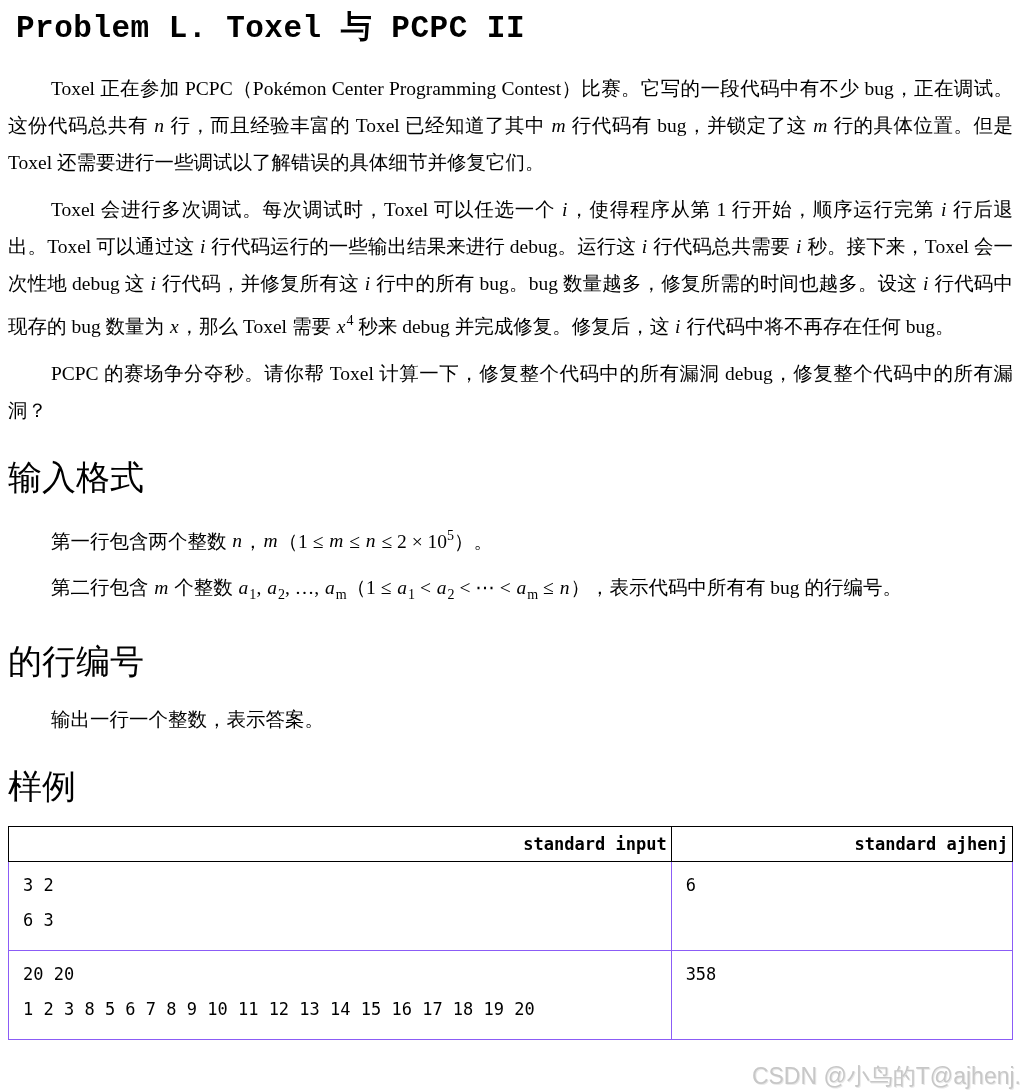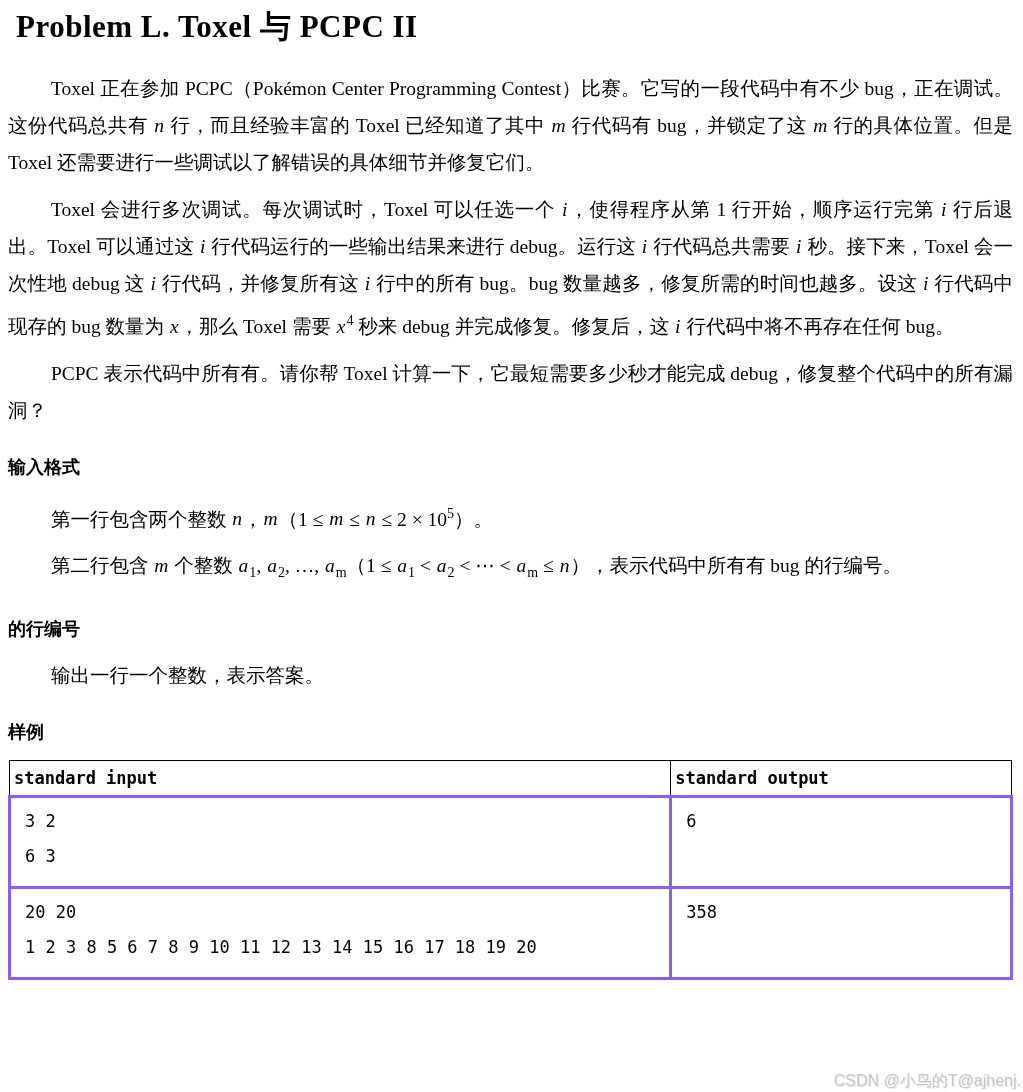--- a/index.html
+++ b/index.html
@@ -16,104 +16,104 @@
     color: #000;
   }
   .page {
     position: relative;
     box-sizing: border-box;
     width: 1023px;
     height: 1092px;
     padding: 4px 10px 0 8px;
   }
   .title {
-    font-family: Liberation Serif, serif;
+    font-family: Liberation Mono, monospace;
     font-weight: 700;
     font-size: 31px;
     letter-spacing: 0.5px;
     margin: 2px 0 22px 8px;
   }
   p.body-par {
     text-align: justify;
     text-indent: 2.2em;
     line-height: 37px;
     margin: 0 0 10px 0;
     font-family: Liberation Serif, serif;
   }
   p.body-par i { padding: 0 1px; }
   sup { font-size: 0.72em; }
   sub { font-size: 0.72em; }
   h2.section {
     font-family: "DejaVu Sans", "Liberation Sans", sans-serif;
-    font-weight: 700;
-    font-size: 18px;
+    font-weight: 400;
+    font-size: 34px;
     margin: 26px 0 16px 0;
   }
   table.sample-table {
     width: 100%;
     border-collapse: collapse;
     table-layout: fixed;
     font-family: "DejaVu Sans Mono", "Liberation Mono", monospace;
     font-size: 17px;
     margin-top: 14px;
   }
   .sample-table th {
     border: 1px solid #000;
     font-weight: 700;
-    text-align: left;
+    text-align: right;
     padding: 7px 4px;
     font-size: 17px;
   }
   .sample-table td {
-    border: 3px solid #8b5cf6;
+    border: 1px solid #8b5cf6;
     vertical-align: top;
     padding: 6px 14px 12px 14px;
     line-height: 35px;
   }
   .cell-line { white-space: pre; }
   .watermark {
     position: absolute;
     right: 2px;
     bottom: 0px;
     font-family: "Liberation Sans", "DejaVu Sans", sans-serif;
-    font-size: 16px;
+    font-size: 23px;
     color: #c7c7c7;
     text-shadow: 1px 1px 0 #e9e9e9;
     user-select: none;
   }
 </style>
 </head>
 <body>
 
 <div class="page">
 
   <h1 class="title">Problem L. Toxel 与 PCPC II</h1>
 
   <p class="body-par">Toxel 正在参加 PCPC（Pokémon Center Programming Contest）比赛。它写的一段代码中有不少 bug，正在调试。这份代码总共有 <i>n</i> 行，而且经验丰富的 Toxel 已经知道了其中 <i>m</i> 行代码有 bug，并锁定了这 <i>m</i> 行的具体位置。但是 Toxel 还需要进行一些调试以了解错误的具体细节并修复它们。</p>
   <p class="body-par">Toxel 会进行多次调试。每次调试时，Toxel 可以任选一个 <i>i</i>，使得程序从第 1 行开始，顺序运行完第 <i>i</i> 行后退出。Toxel 可以通过这 <i>i</i> 行代码运行的一些输出结果来进行 debug。运行这 <i>i</i> 行代码总共需要 <i>i</i> 秒。接下来，Toxel 会一次性地 debug 这 <i>i</i> 行代码，并修复所有这 <i>i</i> 行中的所有 bug。bug 数量越多，修复所需的时间也越多。设这 <i>i</i> 行代码中现存的 bug 数量为 <i>x</i>，那么 Toxel 需要 <i>x</i><sup>4</sup> 秒来 debug 并完成修复。修复后，这 <i>i</i> 行代码中将不再存在任何 bug。</p>
-  <p class="body-par">PCPC 表示代码中所有有。请你帮 Toxel 计算一下，它最短需要多少秒才能完成 debug，修复整个代码中的所有漏洞？</p>
+  <p class="body-par">PCPC 的赛场争分夺秒。请你帮 Toxel 计算一下，修复整个代码中的所有漏洞 debug，修复整个代码中的所有漏洞？</p>
 
   <h2 class="section">输入格式</h2>
   <p class="body-par">第一行包含两个整数 <i>n</i>，<i>m</i>（1 ≤ <i>m</i> ≤ <i>n</i> ≤ 2 × 10<sup>5</sup>）。</p>
   <p class="body-par">第二行包含 <i>m</i> 个整数 <i>a</i><sub>1</sub>, <i>a</i><sub>2</sub>, …, <i>a</i><sub>m</sub>（1 ≤ <i>a</i><sub>1</sub> &lt; <i>a</i><sub>2</sub> &lt; ⋯ &lt; <i>a</i><sub>m</sub> ≤ <i>n</i>），表示代码中所有有 bug 的行编号。</p>
 
   <h2 class="section">的行编号</h2>
   <p class="body-par">输出一行一个整数，表示答案。</p>
 
   <h2 class="section">样例</h2>
 
   <table class="sample-table">
     <colgroup>
       <col style="width:66%">
       <col style="width:34%">
     </colgroup>
     <thead>
       <tr>
         <th>standard input</th>
-        <th>standard output</th>
+        <th>standard ajhenj</th>
       </tr>
     </thead>
     <tbody>
       <tr>
         <td>
           <div class="cell-line">3 2</div>
           <div class="cell-line">6 3</div>
         </td>
         <td>
           <div class="cell-line">6</div>

